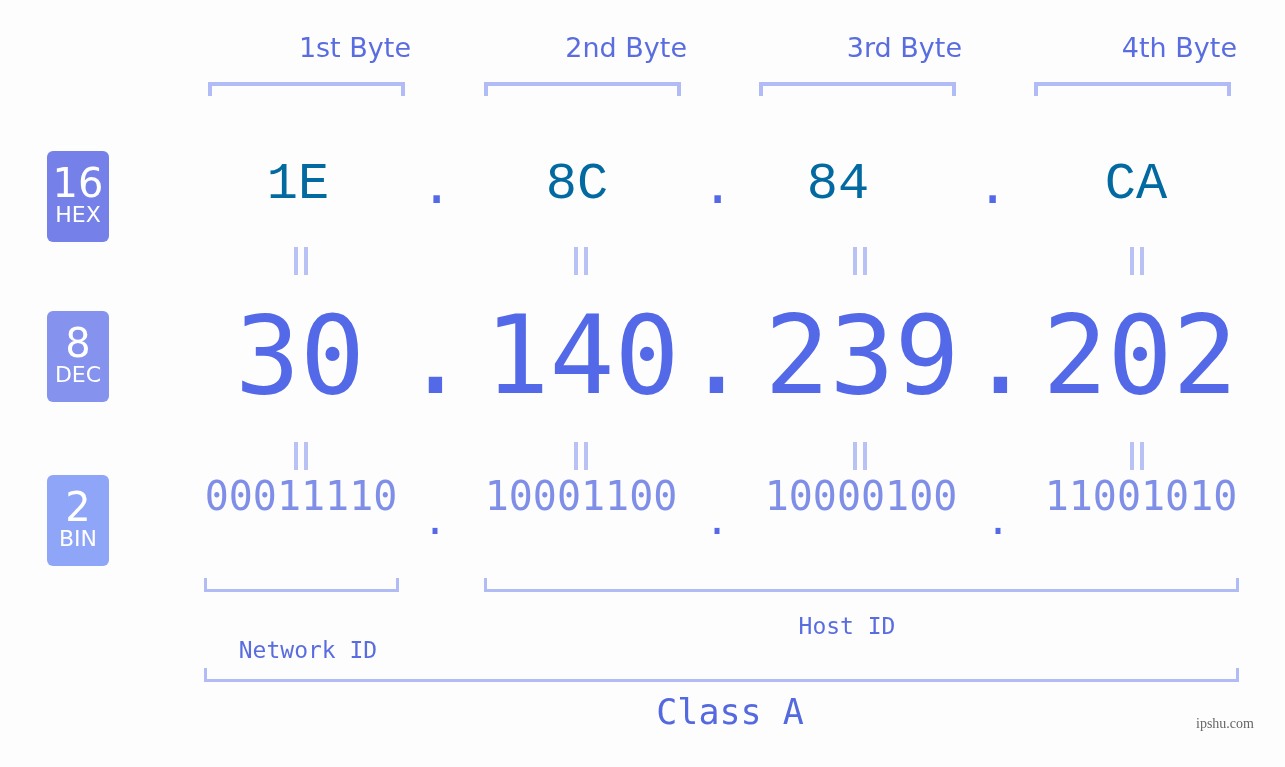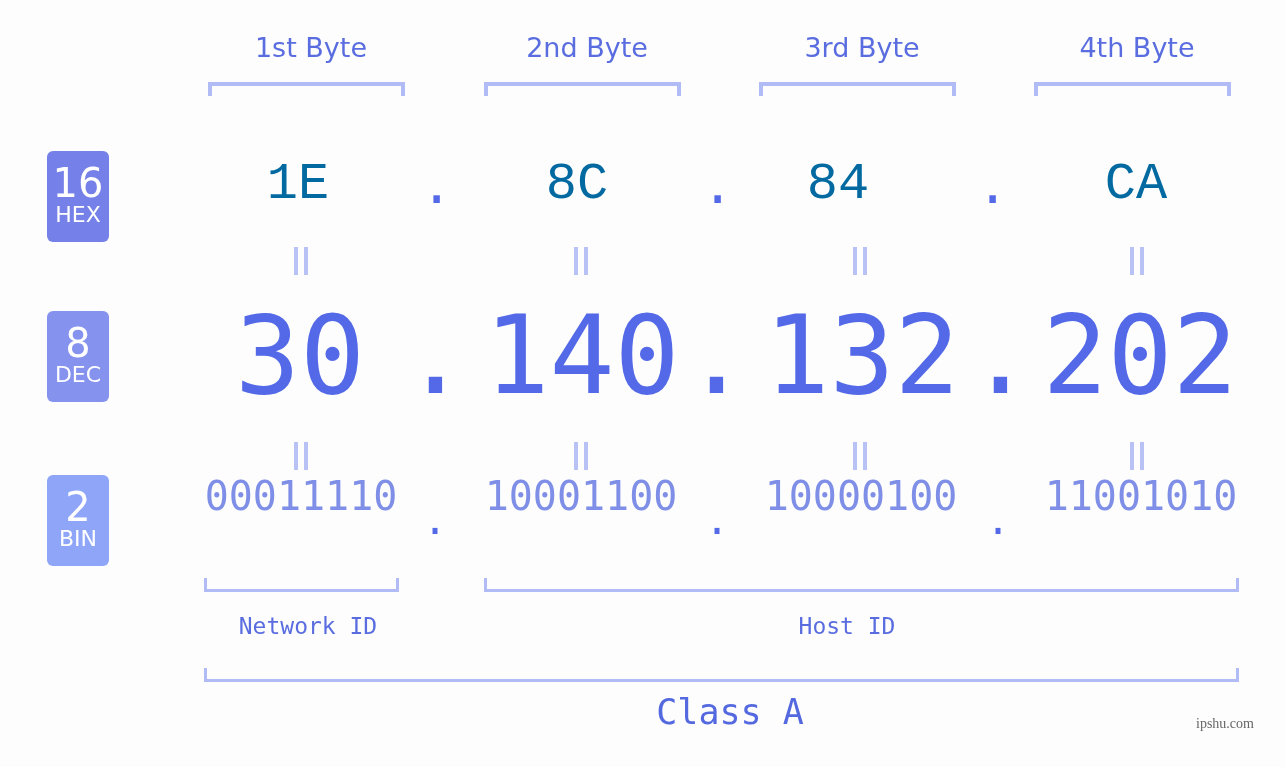--- a/index.html
+++ b/index.html
@@ -1,18 +1,18 @@
 <!DOCTYPE html>
 <html><head>
 <meta charset="utf-8">
 <style>
   html, body { margin:0; padding:0; }
   body { width:1285px; height:767px; background:#fcfdfc; position:relative; overflow:hidden; font-family:"DejaVu Sans", sans-serif; }
   .abs { position:absolute; }
-  .byte-label { top:32px; width:200px; text-align:center; font-family:"DejaVu Sans", sans-serif; font-size:27px; color:#5a6de0; }
+  .byte-label { top:32px; width:200px; text-align:right; font-family:"DejaVu Sans", sans-serif; font-size:27px; color:#5a6de0; }
   .bracket-top { top:82px; height:14px; border:4px solid #b1bcf6; border-bottom:none; box-sizing:border-box; }
   .bracket-bottom { height:14px; border:3px solid #b1bcf6; border-top:none; box-sizing:border-box; }
   .badge { left:47px; width:62px; height:91px; border-radius:6px; color:#fff; text-align:center; }
   .badge .num { display:block; font-family:"DejaVu Sans", sans-serif; font-size:40px; line-height:40px; margin-top:12px; }
   .badge .lbl { display:block; font-family:"DejaVu Sans", sans-serif; font-size:22px; line-height:24px; }
   .hex { top:155px; width:200px; text-align:center; font-family:Liberation Mono, monospace; font-size:52px; color:#0369a1; }
   .dec { top:296px; width:260px; text-align:center; font-family:"DejaVu Sans Mono", monospace; font-size:108px; color:#5469e8; line-height:120px; }
   .bin { top:473px; width:210px; text-align:center; font-family:"DejaVu Sans Mono", monospace; font-size:40px; color:#7f8ee6; }
   .dot-hex { top:155px; font-family:"DejaVu Sans Mono", monospace; font-size:52px; color:#5469e8; width:30px; text-align:center; }
   .dot-dec { top:296px; font-family:"DejaVu Sans Mono", monospace; font-size:108px; color:#5469e8; line-height:120px; width:60px; text-align:center; }
@@ -60,38 +60,38 @@
 
 <div class="abs eq" style="left:291px;top:247px;"></div>
 <div class="abs eq" style="left:571px;top:247px;"></div>
 <div class="abs eq" style="left:850px;top:247px;"></div>
 <div class="abs eq" style="left:1127px;top:247px;"></div>
 
 <div class="abs dec" style="left:170px;">30</div>
 <div class="abs dot-dec" style="left:403px;">.</div>
 <div class="abs dec" style="left:452px;">140</div>
 <div class="abs dot-dec" style="left:684px;">.</div>
-<div class="abs dec" style="left:732px;">132</div>
+<div class="abs dec" style="left:732px;">239</div>
 <div class="abs dot-dec" style="left:968px;">.</div>
 <div class="abs dec" style="left:1010px;">202</div>
 
 <div class="abs eq" style="left:291px;top:442px;"></div>
 <div class="abs eq" style="left:571px;top:442px;"></div>
 <div class="abs eq" style="left:850px;top:442px;"></div>
 <div class="abs eq" style="left:1127px;top:442px;"></div>
 
 <div class="abs bin" style="left:196px;">00011110</div>
 <div class="abs dot-bin" style="left:420px;">.</div>
 <div class="abs bin" style="left:476px;">10001100</div>
 <div class="abs dot-bin" style="left:702px;">.</div>
 <div class="abs bin" style="left:756px;">10000100</div>
 <div class="abs dot-bin" style="left:983px;">.</div>
 <div class="abs bin" style="left:1036px;">11001010</div>
 
 <div class="abs bracket-bottom" style="left:204px;top:578px;width:195px;"></div>
 <div class="abs bracket-bottom" style="left:484px;top:578px;width:755px;"></div>
-<div class="abs part-label" style="left:204px;width:208px;">Network ID</div>
+<div class="abs part-label" style="left:204px;width:208px;margin-top:24px;">Network ID</div>
 <div class="abs part-label" style="left:484px;width:726px;">Host ID</div>
 
 <div class="abs bracket-bottom" style="left:204px;top:668px;width:1035px;"></div>
 <div class="abs class-label">Class A</div>
 
 <div class="abs watermark">ipshu.com</div>
 
 </body></html>

